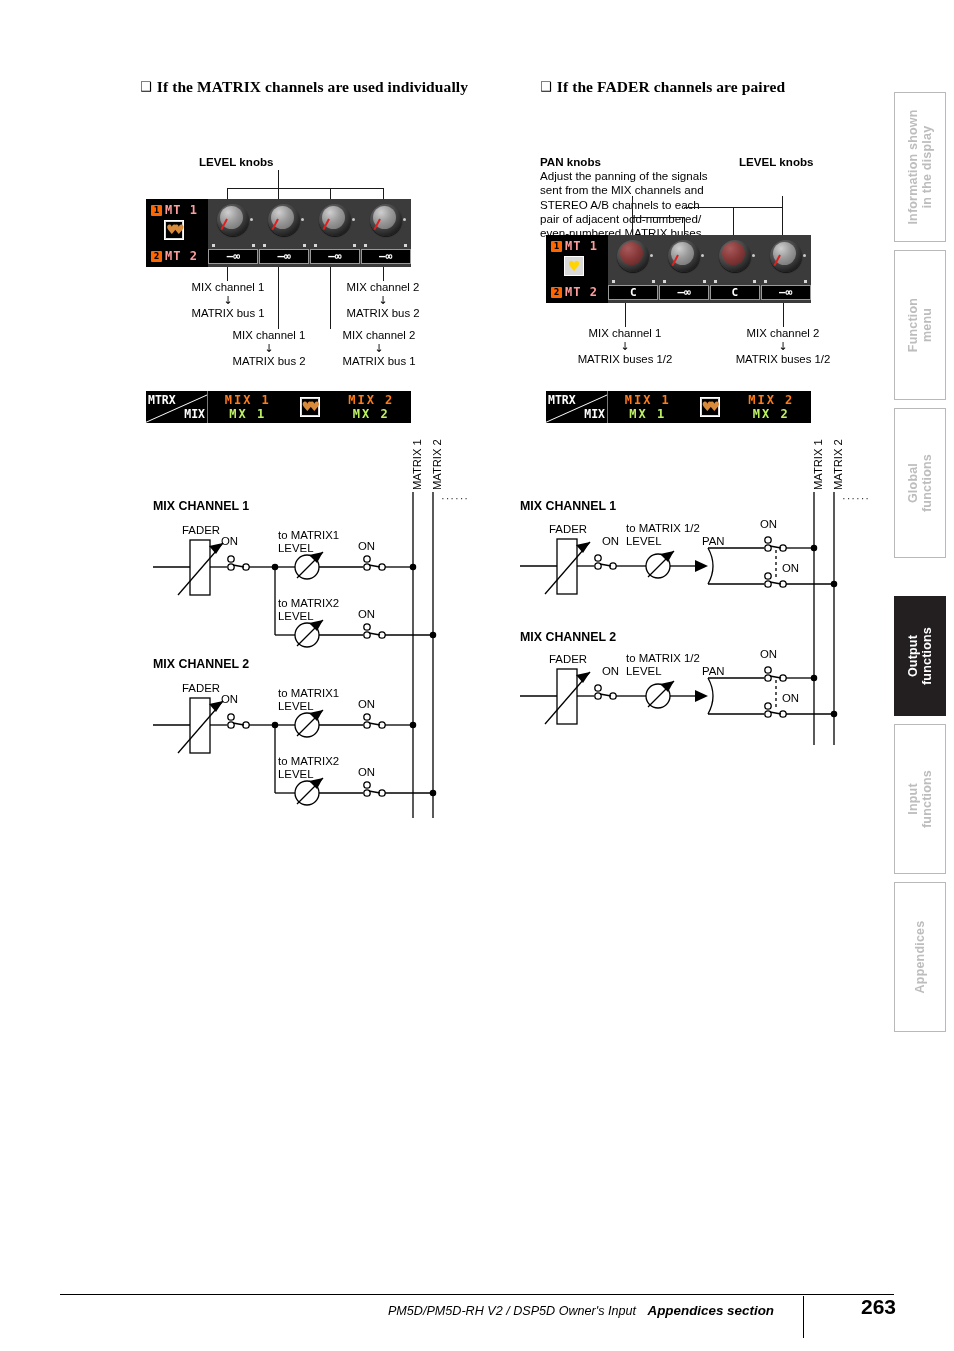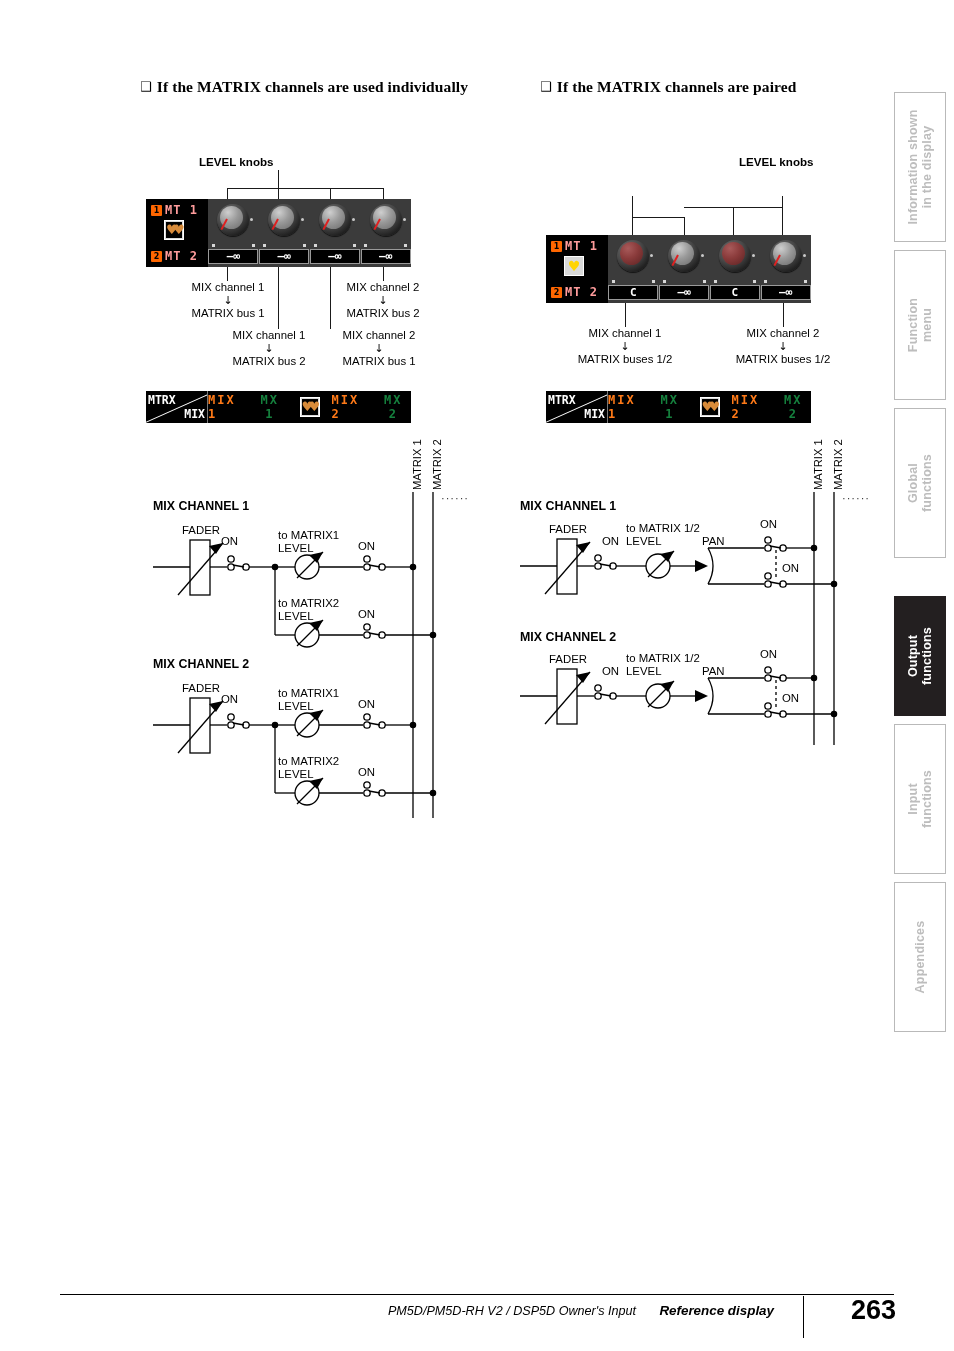--- a/index.html
+++ b/index.html
@@ -165,26 +165,26 @@
     position:absolute; left:0; top:0; width:100%; height:100%;
     overflow:hidden;
   }
   .mtrx-corner .slash i {
     position:absolute; left:-6px; top:50%;
     width:78px; height:1px; background:#ffffff;
     transform:rotate(-24deg); transform-origin:50% 50%;
   }
   .mx-cell {
     flex:1; position:relative;
-    display:flex; flex-direction:row; align-items:center; justify-content:center;
+    display:flex; flex-direction:column; align-items:center; justify-content:center;
     font-family:"DejaVu Sans Mono", monospace;
     font-weight:bold; font-size:12px; letter-spacing:2px;
   }
   .mx-cell .top { color:#ff7a18; }
-  .mx-cell .bot { color:#15803d;text-align:center; }
+  .mx-cell .bot { color:#bef264;text-align:center; }
   .mx-pair {
     flex:0 0 44px;
     display:flex; align-items:center; justify-content:center;
   }
   .mx-pair .pbox {
     width:20px; height:20px; background:#d9d9d9; border:1px solid #fff;
     display:flex; align-items:center; justify-content:center;
     box-sizing:border-box;
   }
 
@@ -249,21 +249,21 @@
   }
   .foot-section {
     position:absolute; right:180px; top:9px;
     font-size:13.4px; font-weight:bold; font-style:italic; white-space:nowrap;
   }
   .foot-div {
     position:absolute; right:150px; top:2px; width:1px; height:42px; background:#000;
   }
   .foot-page {
     position:absolute; right:58px; top:1px;
-    font-size:27px; font-weight:bold; white-space:nowrap;
+    font-size:21px; font-weight:bold; white-space:nowrap;
   }
 </style>
 </head>
 <body>
 
 <div class="page">
 
   <div class="sec-head" style="left:140px; top:78px;"><span class="bullet">❑</span><span>If the MATRIX channels are used individually</span></div>
 
   <div class="callout" style="left:199px; top:111px; width:230px;">
@@ -502,22 +502,30 @@
 
     <div class="chlabel" style="left:8px; top:207px;">MIX CHANNEL 2</div>
     <div class="smalllbl" style="left:37px; top:232px;">FADER</div>
     <div class="smalllbl" style="left:76px; top:243px;">ON</div>
     <div class="smalllbl" style="left:133px; top:237px;"><span>to MATRIX1</span><br><span>LEVEL</span></div>
     <div class="smalllbl" style="left:213px; top:248px;">ON</div>
     <div class="smalllbl" style="left:133px; top:305px;"><span>to MATRIX2</span><br><span>LEVEL</span></div>
     <div class="smalllbl" style="left:213px; top:316px;">ON</div>
   </div>
 
-  <div class="sec-head" style="left:540px; top:78px;"><span class="bullet">❑</span><span>If the MATRIX channels are paired</span></div>
-
+  <div class="sec-head" style="left:540px; top:78px;"><span class="bullet">❑</span><span>If the FADER channels are paired</span></div>
+
+  <div class="callout" style="left:540px; top:111px; width:190px;">
+    <span class="ttl">PAN knobs</span>
+    <span class="body">Adjust the panning of the signals
+sent from the MIX channels and
+STEREO A/B channels to each
+pair of adjacent odd-numbered/
+even-numbered MATRIX buses.</span>
+  </div>
   <div class="callout" style="left:739px; top:111px; width:140px;">
     <span class="ttl">LEVEL knobs</span>
   </div>
 
   <div class="ln lnv" style="left:632px; top:196px; height:50px;"></div>
   <div class="ln lnh" style="left:632px; top:217px; width:52px;"></div>
   <div class="ln lnv" style="left:684px; top:217px; height:29px;"></div>
   <div class="ln lnv" style="left:782px; top:196px; height:50px;"></div>
   <div class="ln lnh" style="left:684px; top:207px; width:98px;"></div>
   <div class="ln lnv" style="left:733px; top:207px; height:39px;"></div>
@@ -740,18 +748,18 @@
       <span class="txt"><span>Input</span><span class="l2">functions</span></span>
     </div>
     <div class="tab" style="top:882px; height:150px;">
       <span class="txt"><span>Appendices</span><span class="l2"></span></span>
     </div>
   </div>
 
   <div class="footer">
     <div class="foot-rule"></div>
     <div class="foot-manual">PM5D/PM5D-RH V2 / DSP5D Owner's Input</div>
-    <div class="foot-section">Reference display</div>
+    <div class="foot-section">Appendices section</div>
     <div class="foot-div"></div>
     <div class="foot-page">263</div>
   </div>
 
 </div>
 
 </body></html>

